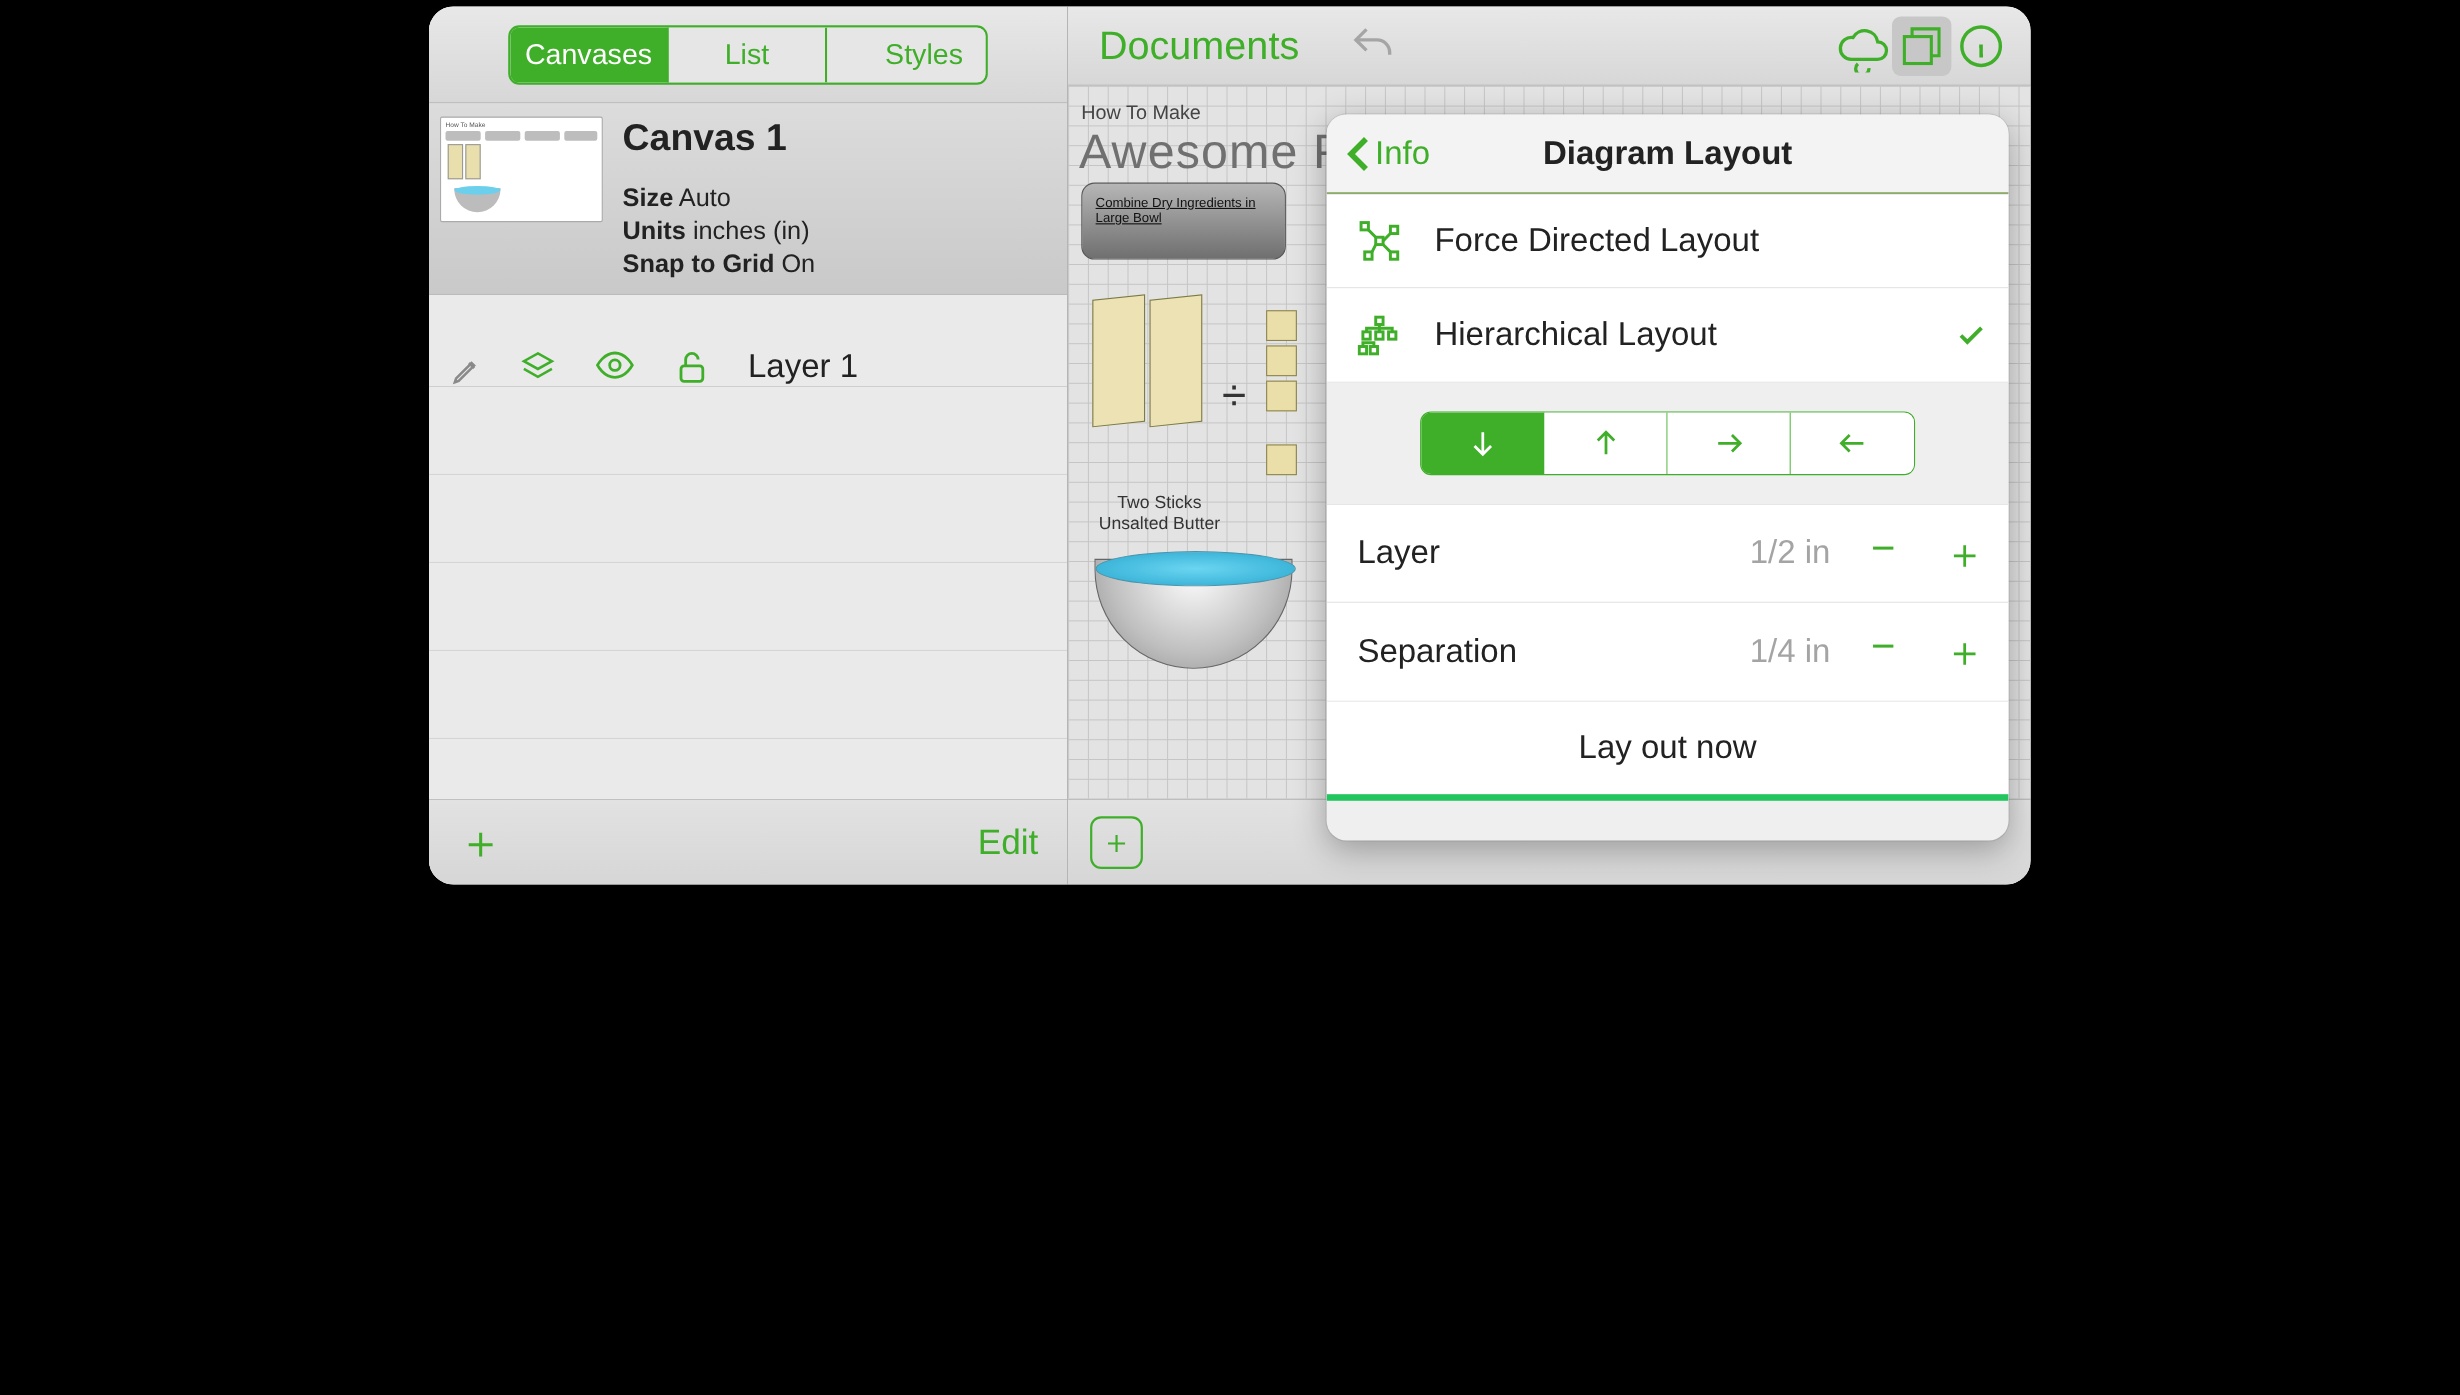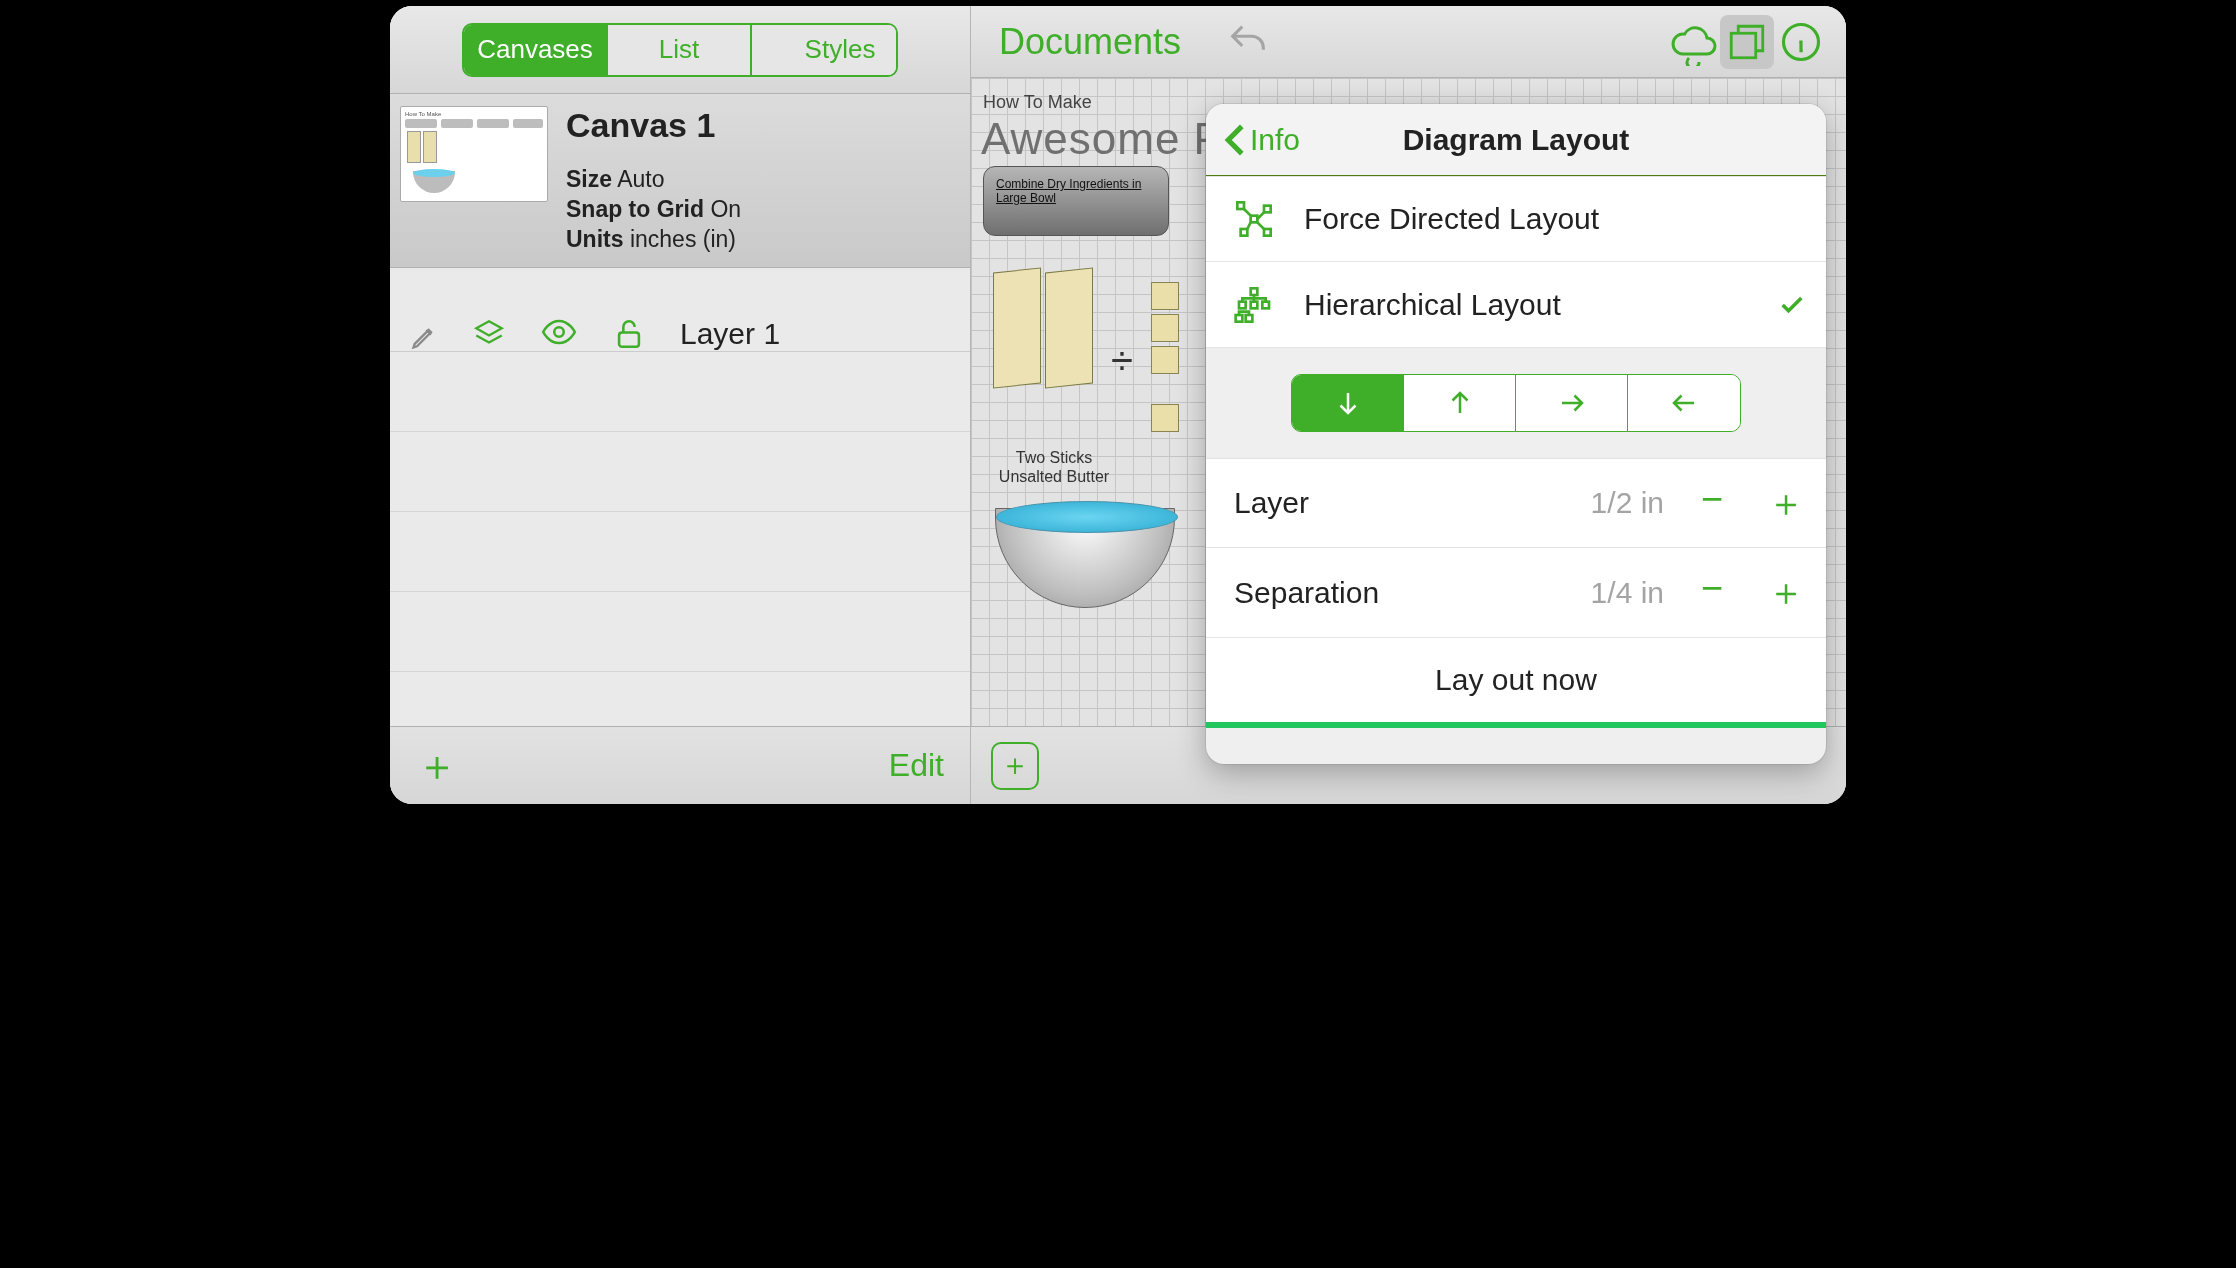--- a/index.html
+++ b/index.html
@@ -252,22 +252,22 @@
           <div class="tag tag2"></div>
           <div class="tag tag3"></div>
           <div class="tag tag4"></div>
         <div class="box1"></div>
           <div class="box2"></div>
         <div class="bowl"></div>
       </div>
       <div class="canvas-meta">
         <div class="canvas-title">Canvas 1</div>
         <div class="meta-line"><b>Size</b> <span>Auto</span></div>
+        <div class="meta-line"><b>Units</b> <span>inches (in)</span></div>
         <div class="meta-line"><b>Snap to Grid</b> <span>On</span></div>
-        <div class="meta-line"><b>Units</b> <span>inches (in)</span></div>
       </div>
     </div>
 
     <div class="layer-row">
       <span class="licon" style="color:#8a8a8a;">
         <svg width="28" height="28" viewBox="0 0 24 24" fill="none" stroke="currentColor" stroke-width="2">
             <path d="M3 21l3-1 12-12-2-2L4 18l-1 3z"></path>
             <path d="M14 6l4 4"></path>
           </svg>
       </span>

